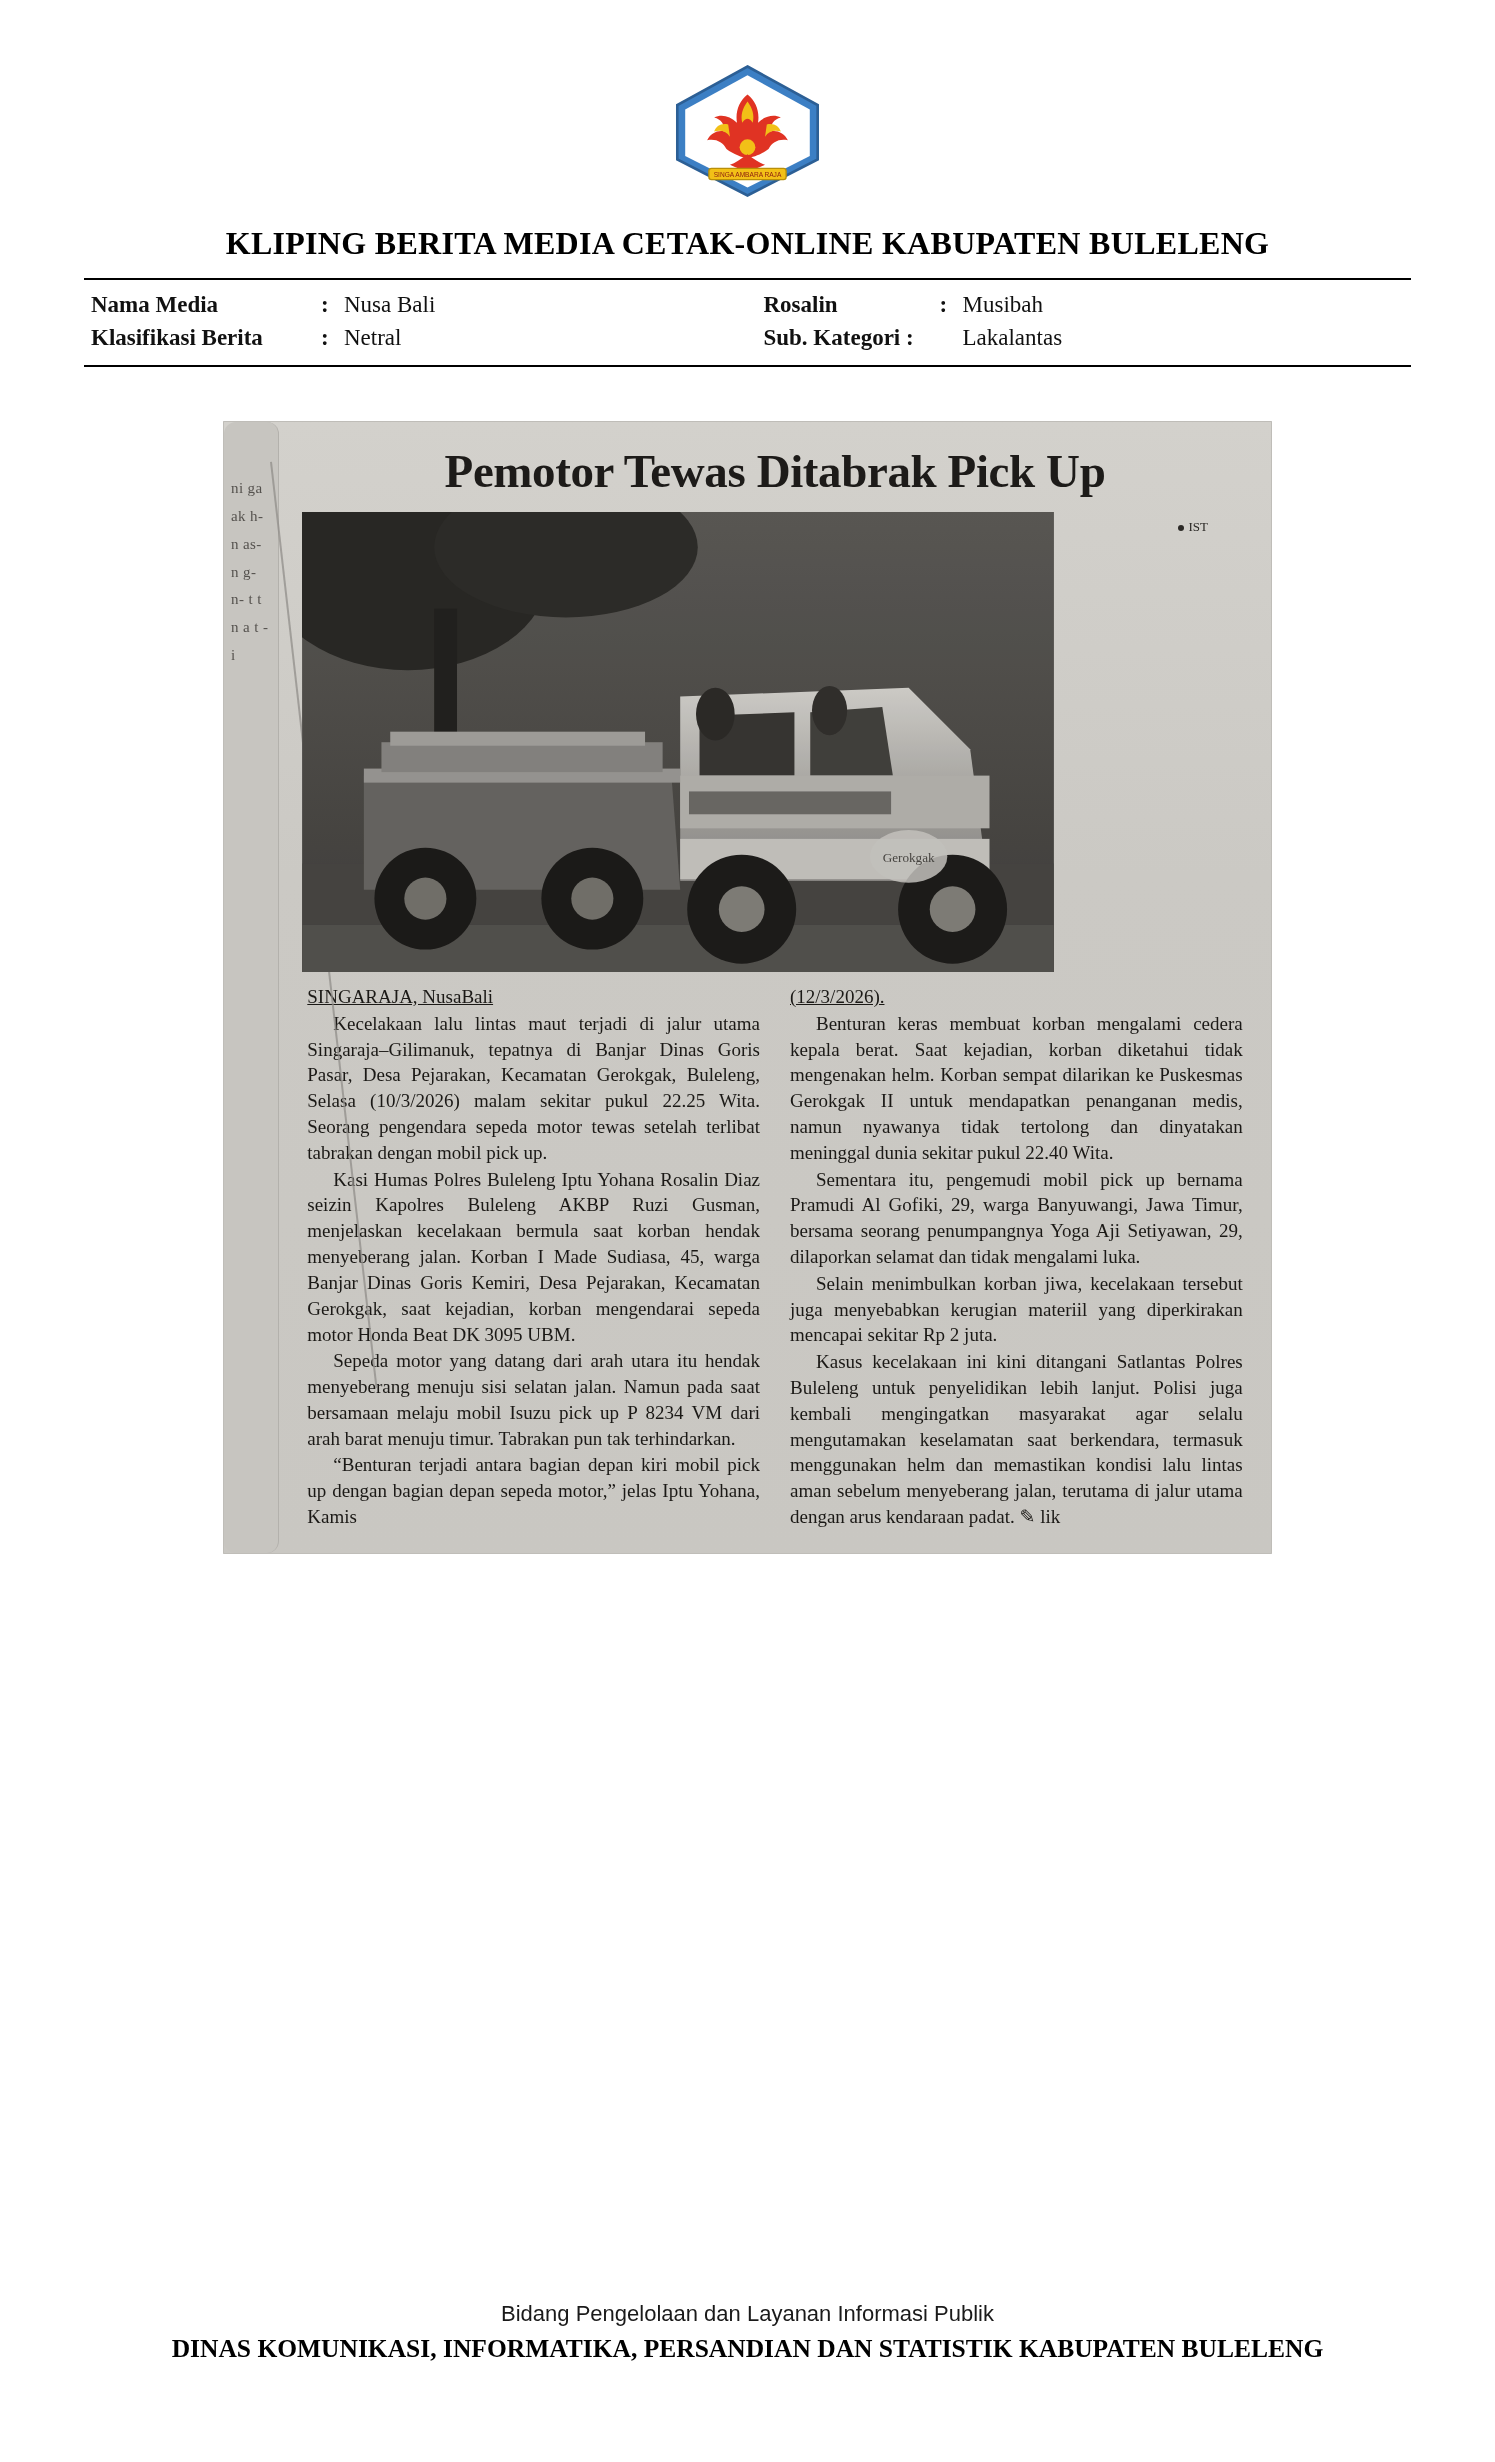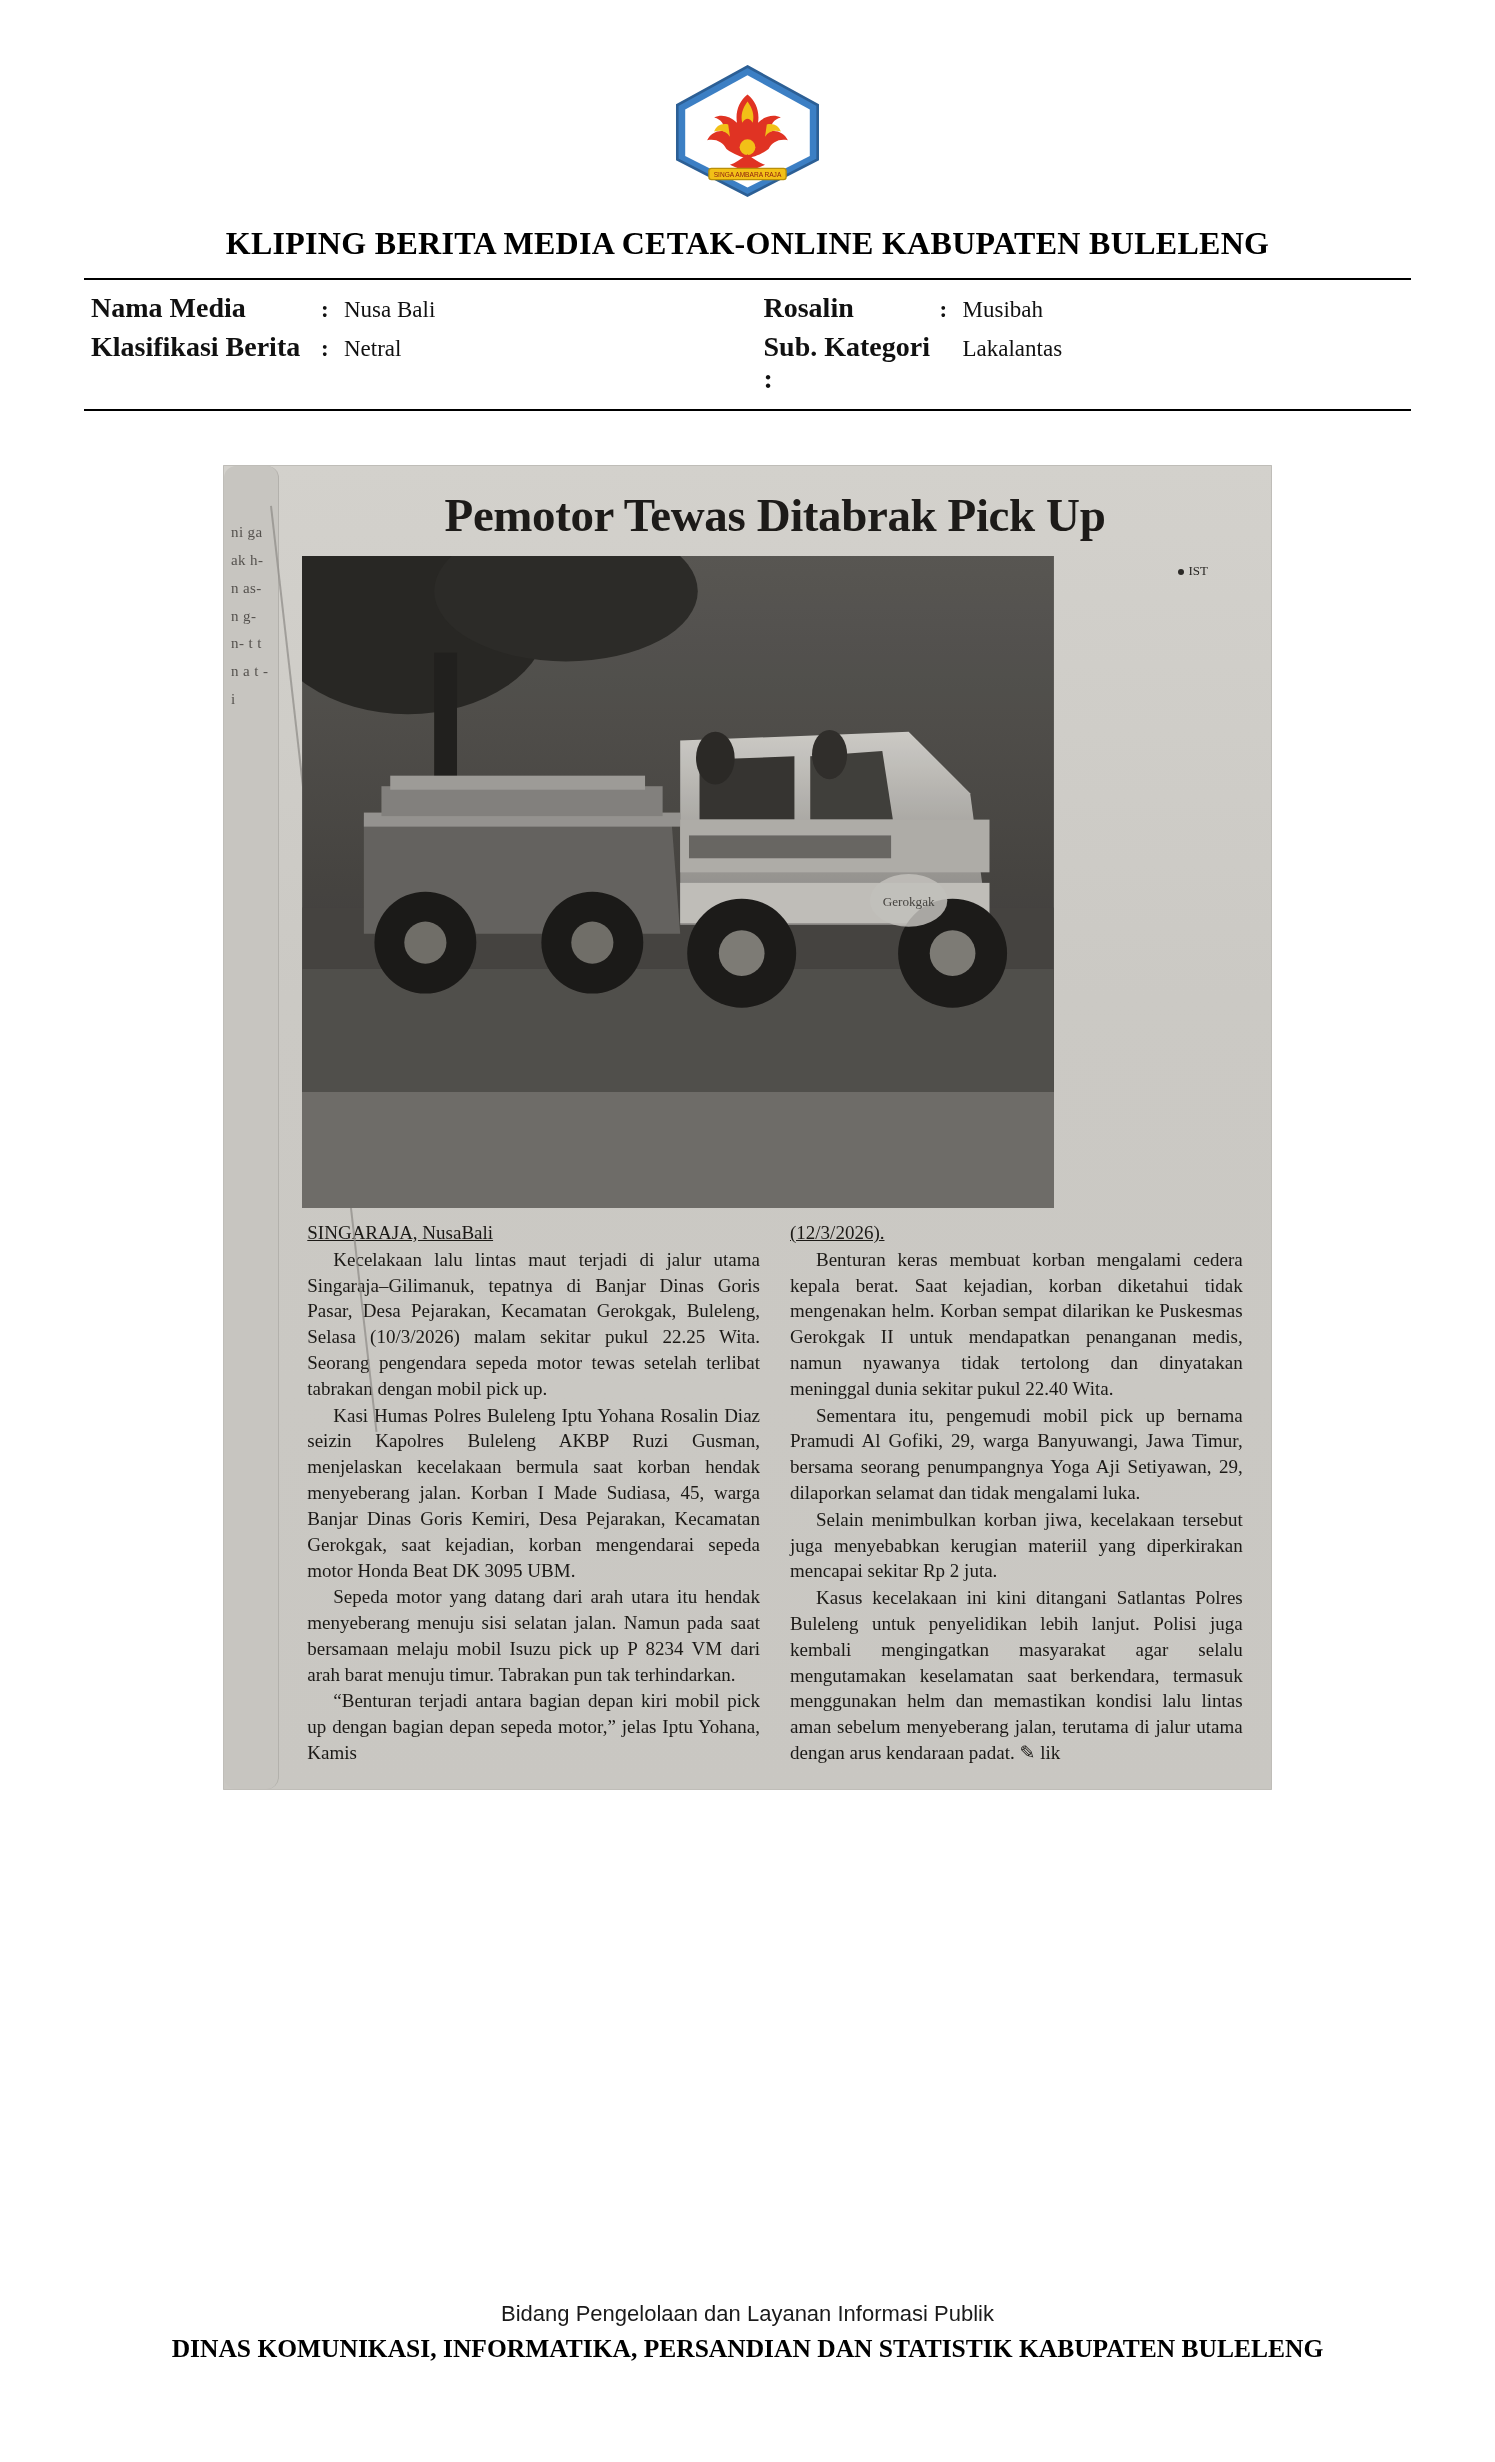--- a/index.html
+++ b/index.html
@@ -59,21 +59,21 @@
     padding: 3.5px 0;
   }
   .meta-col {
     display: flex;
     align-items: baseline;
   }
   .meta-col.left { width: 50%; padding-left: 7px; box-sizing: border-box; }
   .meta-col.right { width: 50%; padding-left: 16px; box-sizing: border-box; }
   .meta-label {
     font-weight: bold;
-    font-size: 28px;
+    font-size: 23px;
     width: 230px;
     flex: 0 0 230px;
   }
   .meta-label.short { width: 176px; flex: 0 0 176px; }
   .meta-colon {
     font-weight: bold;
     font-size: 23px;
     width: 23px;
     flex: 0 0 23px;
   }
@@ -128,21 +128,21 @@
 
   
   .photo-row {
     display: flex;
     margin-top: 14px;
     gap: 12.3px;
   }
   .photo {
     position: relative;
     flex: 0 0 752px;
-    height: 652px;
+    height: 460px;
     background: #6e6c68;
     overflow: hidden;
   }
   .photo svg { display:block; }
   .photo-caption {
     flex: 1 1 auto;
     font-family: "Liberation Serif", serif;
     font-size: 18.5px;
     line-height: 1.38;
     color: #24221f;

